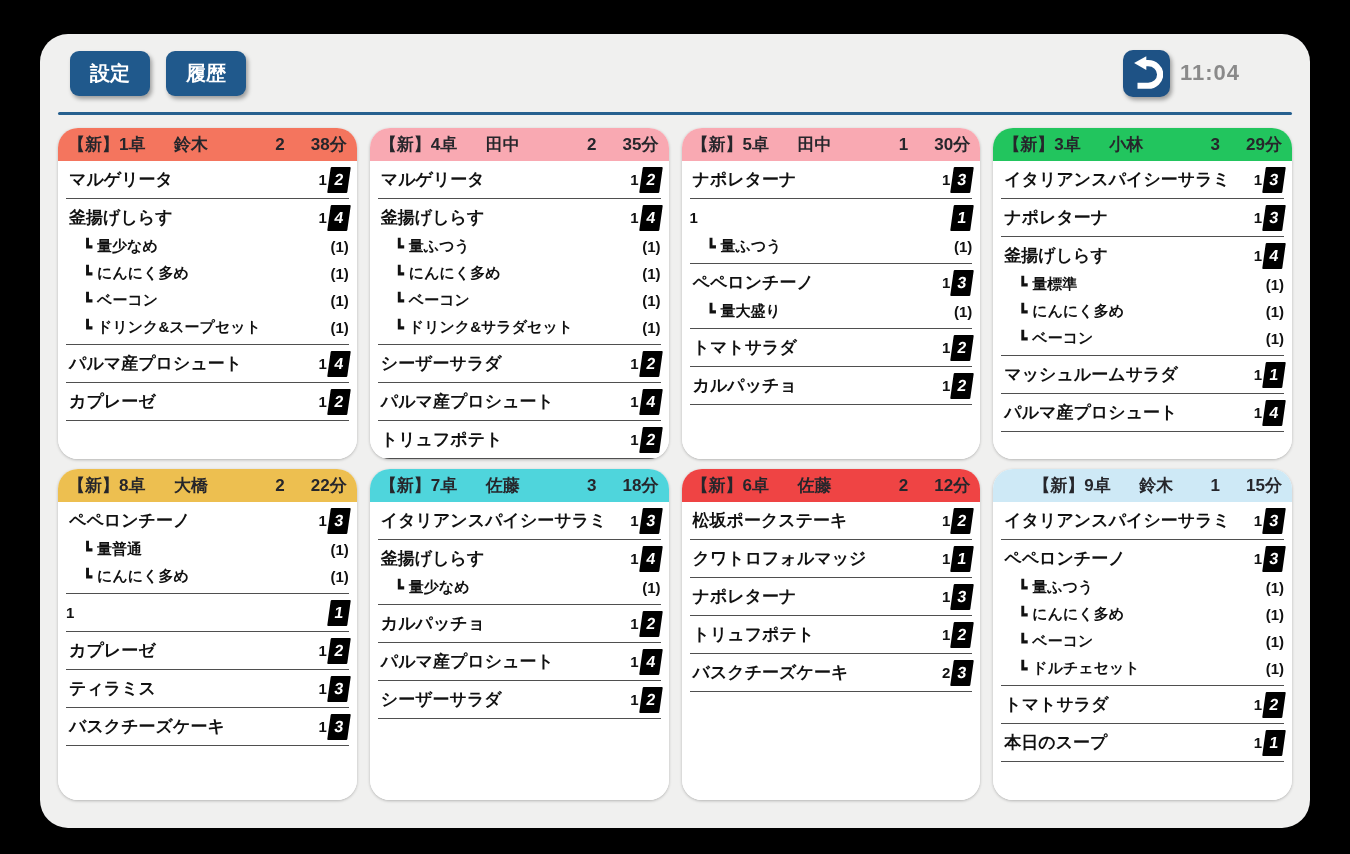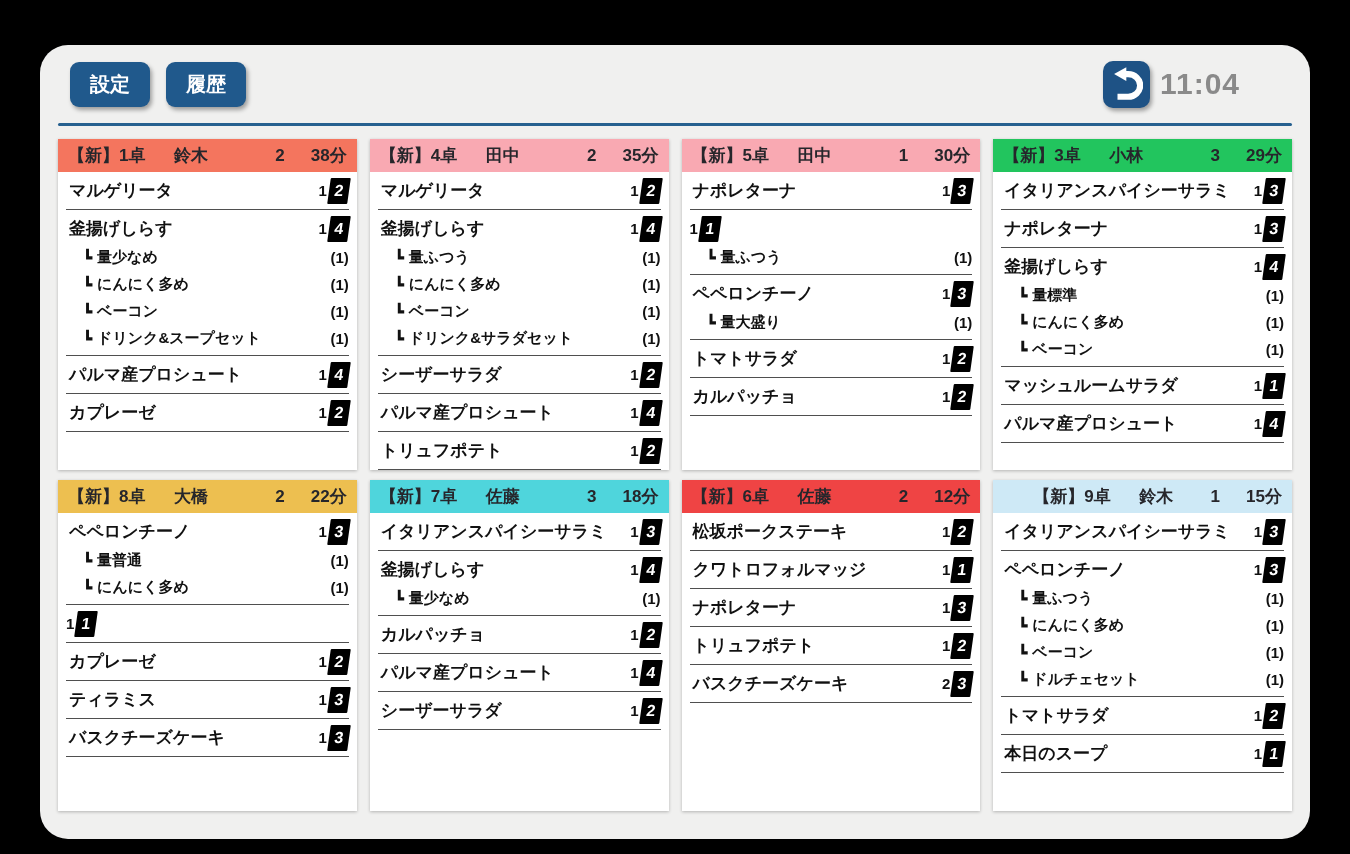--- a/index.html
+++ b/index.html
@@ -1,60 +1,60 @@
 <!DOCTYPE html>
 <html><head>
 <meta charset="utf-8">
 <style>
   * { margin:0; padding:0; box-sizing:border-box; }
   html,body { width:1350px; height:854px; background:#000; font-family:"Liberation Sans", sans-serif; }
   .app {
-    position:absolute; left:40px; top:45px; width:1270px; height:794px;
+    position:absolute; left:40px; top:34px; width:1270px; height:794px;
     background:#f0f0ef; border-radius:28px; padding:0 18px;
     box-shadow:0 4px 10px rgba(0,0,0,.6);
   }
   
   .topbar { height:78px; display:flex; align-items:center; padding:0 4px 0 12px; }
   .tbtn {
     background:#20598C; color:#fff; font-size:20px; font-weight:bold;
     border:none; border-radius:9px; padding:9px 20px; margin-right:16px;
     box-shadow:2px 3px 4px rgba(0,0,0,.35); cursor:pointer;
     font-family:"Liberation Sans", sans-serif;
   }
   .tb-spacer { flex:1; }
   .return-btn {
     width:47px; height:47px; background:#1E5285; border-radius:10px;
     display:flex; align-items:center; justify-content:center;
     box-shadow:2px 3px 4px rgba(0,0,0,.35); cursor:pointer; margin-right:10px;
   }
   .return-btn svg { width:34px; height:34px; }
-  .clock { font-size:30px; font-weight:bold; color:#8a8a8a; margin-right:48px; letter-spacing:1px; }
+  .clock { font-size:22px; font-weight:bold; color:#8a8a8a; margin-right:48px; letter-spacing:1px; }
   .top-divider { height:3px; background:#26608F; border-radius:2px; margin-bottom:13px; }
 
   
   .grid {
     display:grid; grid-template-columns:repeat(4,1fr);
     column-gap:13px; row-gap:10px;
   }
   .card {
-    height:331px; background:#fff; border-radius:0;
+    height:331px; background:#fff; border-radius:20px;
     box-shadow:0 1px 3px rgba(0,0,0,.25);
     display:flex; flex-direction:column; overflow:hidden; cursor:pointer;
   }
   .card-header {
     height:33px; flex:none; display:flex; align-items:center;
     padding:0 10px; font-size:17px; font-weight:bold; color:#26262b;
   }
   .hdr-left { width:106px; white-space:nowrap; }
   .hdr-server { flex:1; }
   .hdr-guests { min-width:16px; text-align:right; margin-right:18px; }
   .hdr-elapsed { min-width:44px; text-align:right; }
   .card-body { flex:1; background:#fff; padding:0 8px; overflow:hidden; }
   .item-group { border-bottom:1.5px solid #4f4f4f; padding:3px 0; }
-  .item-row { display:flex; align-items:center; height:31px; font-size:17px; font-weight:bold; color:#111; }
+  .item-row { display:flex; align-items:center; height:31px; font-size:17px; font-weight:bold; color:#111;justify-content:space-between; }
   .item-name { flex:1; padding-left:3px; white-space:nowrap; }
   .item-qty { font-size:15px; font-weight:600; margin-right:2px; }
   .station {
     width:20px; height:26px; background:#000; color:#fff;
     font-size:16px; font-weight:bold; display:flex; align-items:center; justify-content:center;
     transform:skewX(-8deg); border-radius:1px;
   }
   .opt-row { display:flex; align-items:center; height:27px; font-size:15px; font-weight:bold; color:#111; padding-left:17px; }
   .branch { margin-right:5px; font-weight:bold; }
   .opt-name { flex:1; white-space:nowrap; }

